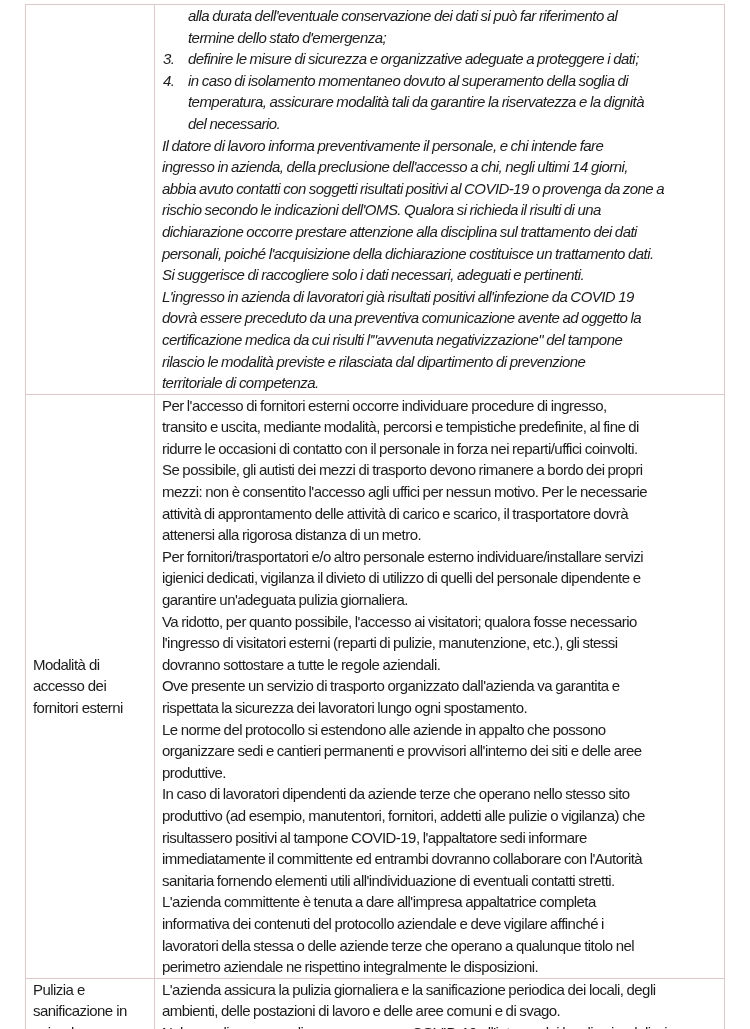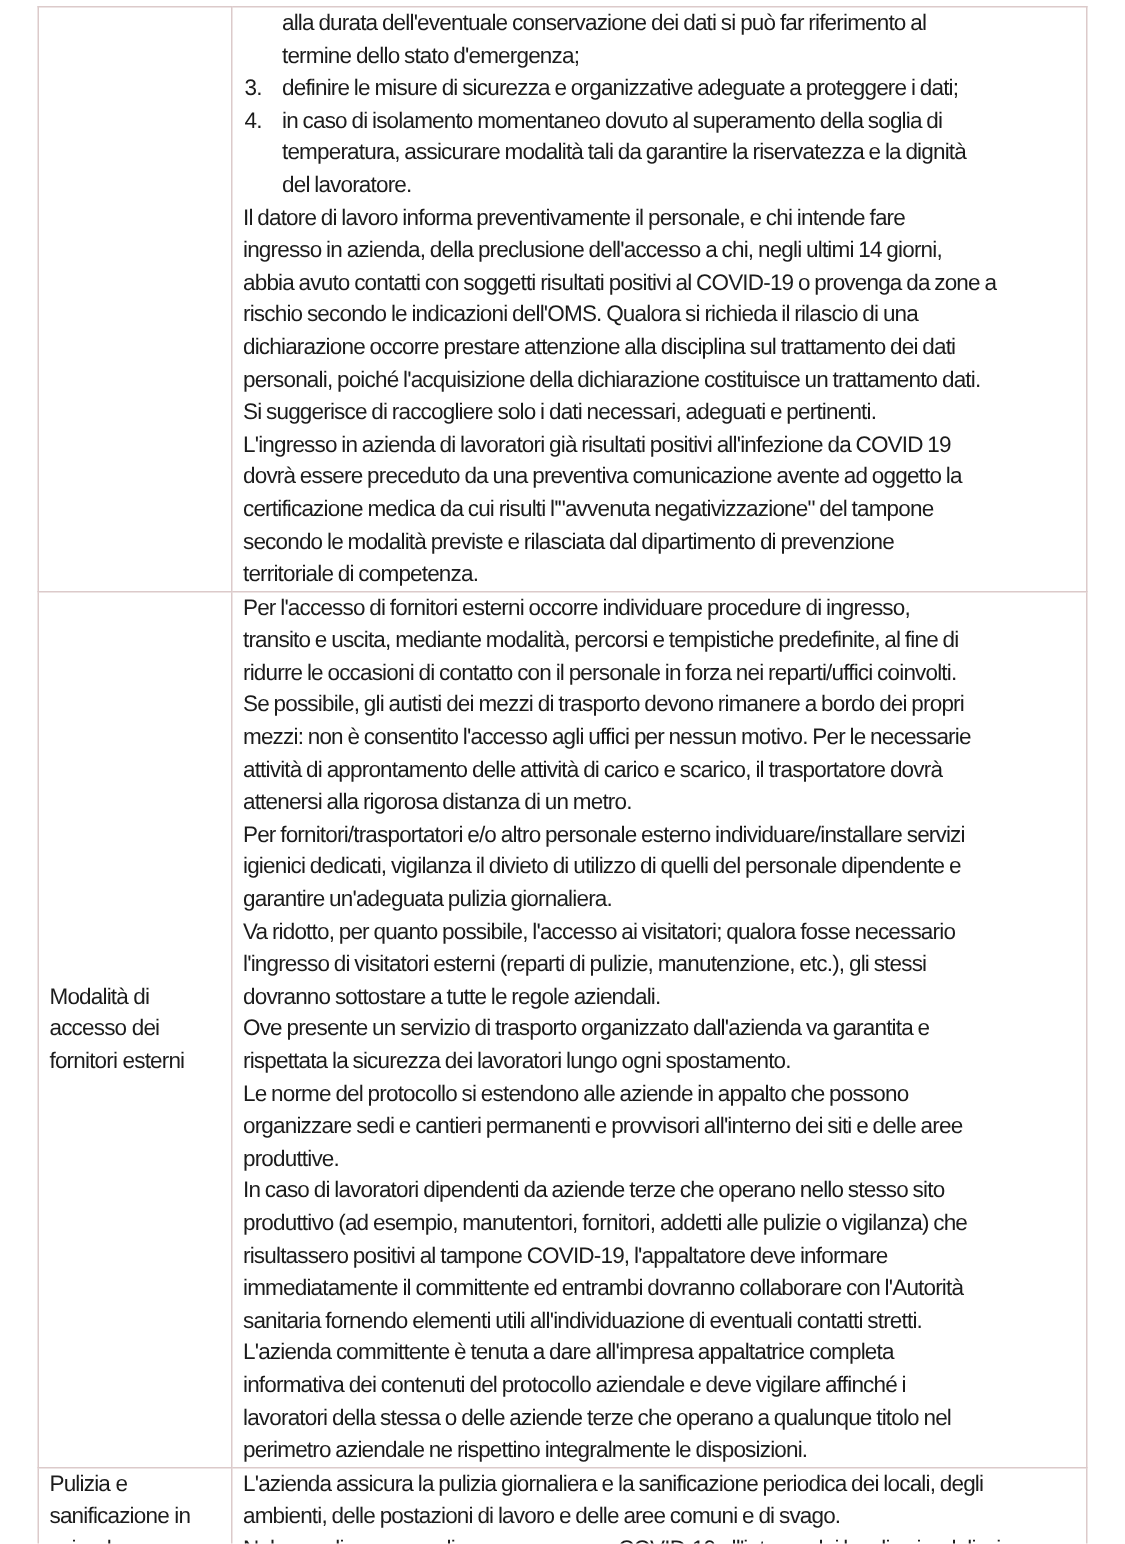--- a/index.html
+++ b/index.html
@@ -60,21 +60,21 @@
     }
     .list-num {
       position: absolute;
       left: 1px;
       top: 0;
     }
     .cont {
       padding-left: 26px;
       white-space: nowrap;
     }
-    .row1 td { height: 378px; }
+    .row1 td { height: 378px; font-style: italic; }
     .row2 td { height: 571px; }
     .row3 td { height: 64px; }
   </style>
 </head>
 <body>
 
 <table class="doc-table">
   <colgroup>
     <col class="col-label">
     <col class="col-body">
@@ -88,32 +88,32 @@
         <div class="cont">termine dello stato d'emergenza;</div>
         <div class="list-item">
           <span class="list-num">3.</span>
           <span>definire le misure di sicurezza e organizzative adeguate a proteggere i dati;</span>
         </div>
         <div class="list-item">
           <span class="list-num">4.</span>
           <span>in caso di isolamento momentaneo dovuto al superamento della soglia di</span>
         </div>
         <div class="cont">temperatura, assicurare modalità tali da garantire la riservatezza e la dignità</div>
-        <div class="cont">del lavoratore.</div>
+        <div class="cont">del necessario.</div>
         <p class="para">Il datore di lavoro informa preventivamente il personale, e chi intende fare</p>
         <p class="para">ingresso in azienda, della preclusione dell'accesso a chi, negli ultimi 14 giorni,</p>
         <p class="para">abbia avuto contatti con soggetti risultati positivi al COVID-19 o provenga da zone a</p>
-        <p class="para">rischio secondo le indicazioni dell'OMS. Qualora si richieda il rilascio di una</p>
+        <p class="para">rischio secondo le indicazioni dell'OMS. Qualora si richieda il risulti di una</p>
         <p class="para">dichiarazione occorre prestare attenzione alla disciplina sul trattamento dei dati</p>
         <p class="para">personali, poiché l'acquisizione della dichiarazione costituisce un trattamento dati.</p>
         <p class="para">Si suggerisce di raccogliere solo i dati necessari, adeguati e pertinenti.</p>
         <p class="para">L'ingresso in azienda di lavoratori già risultati positivi all'infezione da COVID 19</p>
         <p class="para">dovrà essere preceduto da una preventiva comunicazione avente ad oggetto la</p>
         <p class="para">certificazione medica da cui risulti l'"avvenuta negativizzazione" del tampone</p>
-        <p class="para">secondo le modalità previste e rilasciata dal dipartimento di prevenzione</p>
+        <p class="para">rilascio le modalità previste e rilasciata dal dipartimento di prevenzione</p>
         <p class="para">territoriale di competenza.</p>
       </td>
     </tr>
 
     <tr class="row2">
       <td class="cell-label">
         <div>Modalità di</div>
         <div>accesso dei</div>
         <div>fornitori esterni</div>
       </td>
@@ -131,21 +131,21 @@
         <p class="para">Va ridotto, per quanto possibile, l'accesso ai visitatori; qualora fosse necessario</p>
         <p class="para">l'ingresso di visitatori esterni (reparti di pulizie, manutenzione, etc.), gli stessi</p>
         <p class="para">dovranno sottostare a tutte le regole aziendali.</p>
         <p class="para">Ove presente un servizio di trasporto organizzato dall'azienda va garantita e</p>
         <p class="para">rispettata la sicurezza dei lavoratori lungo ogni spostamento.</p>
         <p class="para">Le norme del protocollo si estendono alle aziende in appalto che possono</p>
         <p class="para">organizzare sedi e cantieri permanenti e provvisori all'interno dei siti e delle aree</p>
         <p class="para">produttive.</p>
         <p class="para">In caso di lavoratori dipendenti da aziende terze che operano nello stesso sito</p>
         <p class="para">produttivo (ad esempio, manutentori, fornitori, addetti alle pulizie o vigilanza) che</p>
-        <p class="para">risultassero positivi al tampone COVID-19, l'appaltatore deve informare</p>
+        <p class="para">risultassero positivi al tampone COVID-19, l'appaltatore sedi informare</p>
         <p class="para">immediatamente il committente ed entrambi dovranno collaborare con l'Autorità</p>
         <p class="para">sanitaria fornendo elementi utili all'individuazione di eventuali contatti stretti.</p>
         <p class="para">L'azienda committente è tenuta a dare all'impresa appaltatrice completa</p>
         <p class="para">informativa dei contenuti del protocollo aziendale e deve vigilare affinché i</p>
         <p class="para">lavoratori della stessa o delle aziende terze che operano a qualunque titolo nel</p>
         <p class="para">perimetro aziendale ne rispettino integralmente le disposizioni.</p>
       </td>
     </tr>
 
     <tr class="row3">

